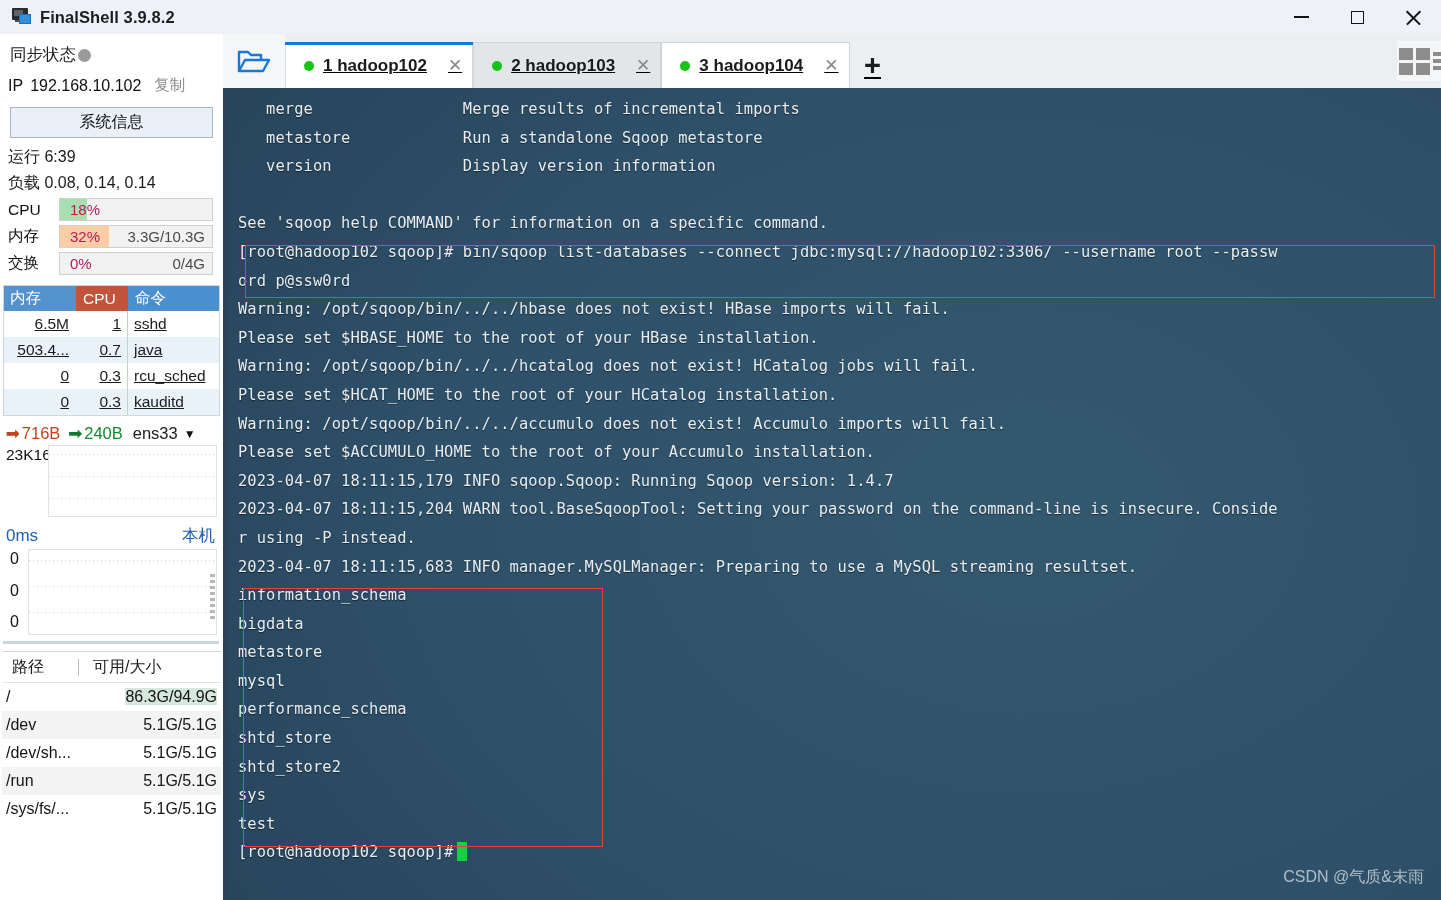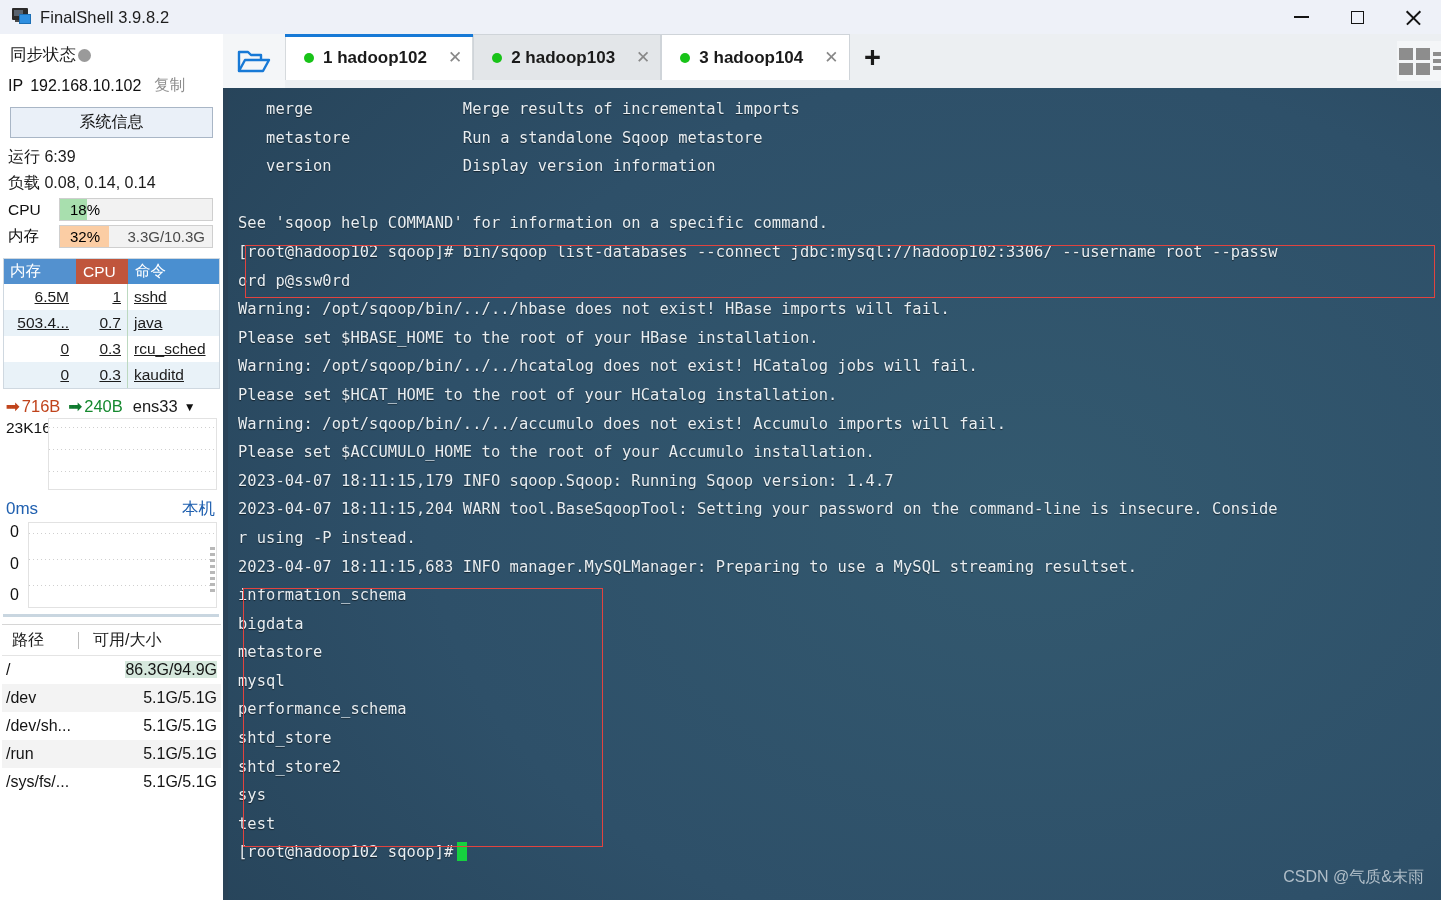--- a/index.html
+++ b/index.html
@@ -10,21 +10,21 @@
     background: #ffffff;
     font-family: "Liberation Sans", sans-serif;
     -webkit-font-smoothing: antialiased;
   }
   #app { position: relative; width: 1441px; height: 900px; }
 
   
   .titlebar {
     position: absolute; left: 0; top: 0; width: 1441px; height: 34px;
     background: #eef1f8;
-    display: flex; align-items: center;
+    display: flex; align-items: center; font-weight: bold;
   }
   .title-left { display: flex; align-items: center; padding-left: 9px; gap: 9px; }
   .app-logo { width: 22px; height: 18px; position: relative; flex: none; }
   .app-logo .screen {
     position: absolute; left: 3px; top: 0; width: 16px; height: 12px;
     background: #2b2b2b; border-radius: 1px;
   }
   .app-logo .screen::after {
     content: ""; position: absolute; left: 2px; top: 2px; width: 9px; height: 6px;
     background: #5a6470;
@@ -82,21 +82,21 @@
   
   .meter-row { display: flex; align-items: center; padding: 4px 10px 0 8px; gap: 7px; }
   .meter-name { width: 44px; font-size: 15.5px; color: #101010; flex: none; }
   .meter-bar {
     position: relative; flex: 1; height: 23px;
     background: #f2f2f2; border: 1px solid #cfcfcf;
     display: flex; align-items: center;
   }
   .meter-fill { position: absolute; left: 0; top: 0; bottom: 0; }
   .meter-pct {
-    position: relative; font-size: 15px; color: #000000; padding-left: 10px;
+    position: relative; font-size: 15px; color: #be185d; padding-left: 10px;
   }
   .meter-extra {
     position: relative; margin-left: auto; padding-right: 7px;
     font-size: 15px; color: #4a4a4a;
   }
 
   
   .proc-table { margin: 10px 3px 0 3px; border: 1px solid #cfd8e0; }
   .proc-head { display: flex; background: #4a8fd0; color: #fff; font-size: 15.5px; height: 25px; }
   .proc-head > div { display: flex; align-items: center; }
@@ -154,21 +154,21 @@
   .disk-row { display: flex; font-size: 16px; color: #141414; height: 28px; align-items: center; }
   .disk-row.alt { background: #f3f3f3; }
   .dr-path { width: 76px; padding-left: 4px; }
   .dr-size { flex: 1; text-align: right; padding-right: 4px; }
   .dr-size .hl { background: #d6e8dd; }
 
   
   .tabbar {
     position: absolute; left: 223px; top: 34px; width: 1218px; height: 54px;
     background: #eceff2;
-    display: flex; 
+    display: flex; align-items: flex-end; text-decoration: underline;
   }
   .folder-btn {
     width: 62px; height: 54px; display: flex; align-items: center; justify-content: center;
     background: #f4f6f8; flex: none;
   }
   .folder-ico { width: 34px; height: 26px; }
 
   .tab {
     position: relative; height: 46px; min-width: 186px;
     display: flex; align-items: center; gap: 9px;
@@ -295,20 +295,28 @@
       </span>
     </div>
     <div class="meter-row">
       <span class="meter-name">内存</span>
       <span class="meter-bar">
         <span class="meter-fill" id="fill1" style="width: 32%; background: rgb(251, 205, 164);"></span>
         <span class="meter-pct">32%</span>
         <span class="meter-extra">3.3G/10.3G</span>
       </span>
     </div>
+    <div class="meter-row">
+      <span class="meter-name">交换</span>
+      <span class="meter-bar">
+        <span class="meter-fill" id="fill2" style="width: 0%; background: rgb(204, 204, 204);"></span>
+        <span class="meter-pct">0%</span>
+        <span class="meter-extra">0/4G</span>
+      </span>
+    </div>
 
     <div class="proc-table">
       <div class="proc-head">
         <div class="ph-mem">内存</div>
         <div class="ph-cpu">CPU</div>
         <div class="ph-cmd">命令</div>
       </div>
       <div class="proc-row">
         <div class="pr-mem">6.5M</div>
         <div class="pr-cpu">1</div>

